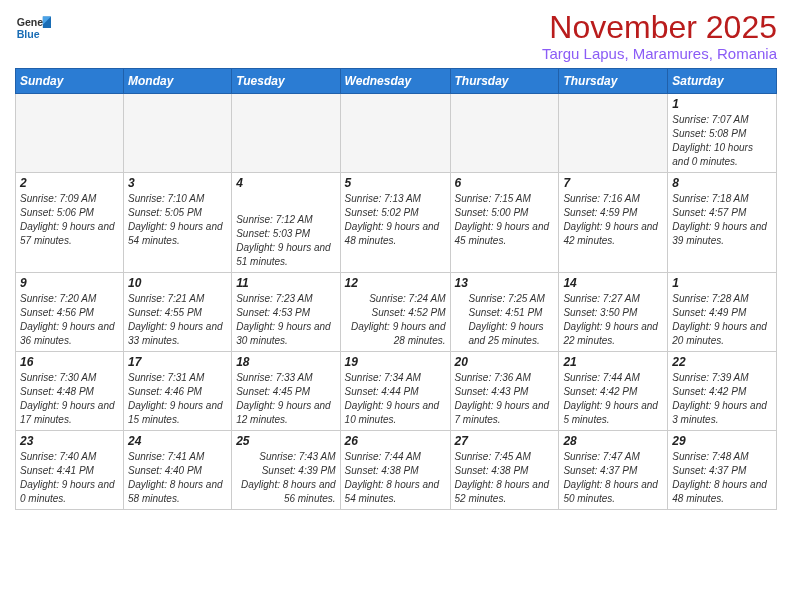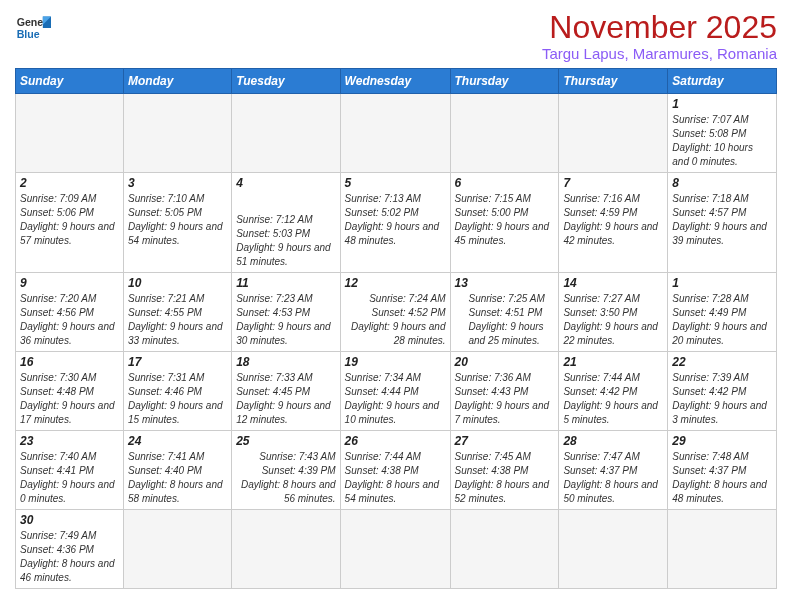--- a/index.html
+++ b/index.html
@@ -302,29 +302,15 @@
 Sunset: 4:37 PM
 Daylight: 8 hours and 50 minutes.</div>
           </td>
           <td>
             <span class="day-number">29</span>
             <div class="day-info" style="white-space: pre-wrap;">Sunrise: 7:48 AM
 Sunset: 4:37 PM
 Daylight: 8 hours and 48 minutes.</div>
           </td>
         </tr>
-        <tr>
-          <td>
-            <span class="day-number">30</span>
-            <div class="day-info" style="white-space: pre-wrap;">Sunrise: 7:49 AM
-Sunset: 4:36 PM
-Daylight: 8 hours and 46 minutes.</div>
-          </td>
-          <td class="empty"></td>
-          <td class="empty"></td>
-          <td class="empty"></td>
-          <td class="empty"></td>
-          <td class="empty"></td>
-          <td class="empty"></td>
-        </tr>
       </tbody>
   </table>
 </div>
 
 </body></html>

